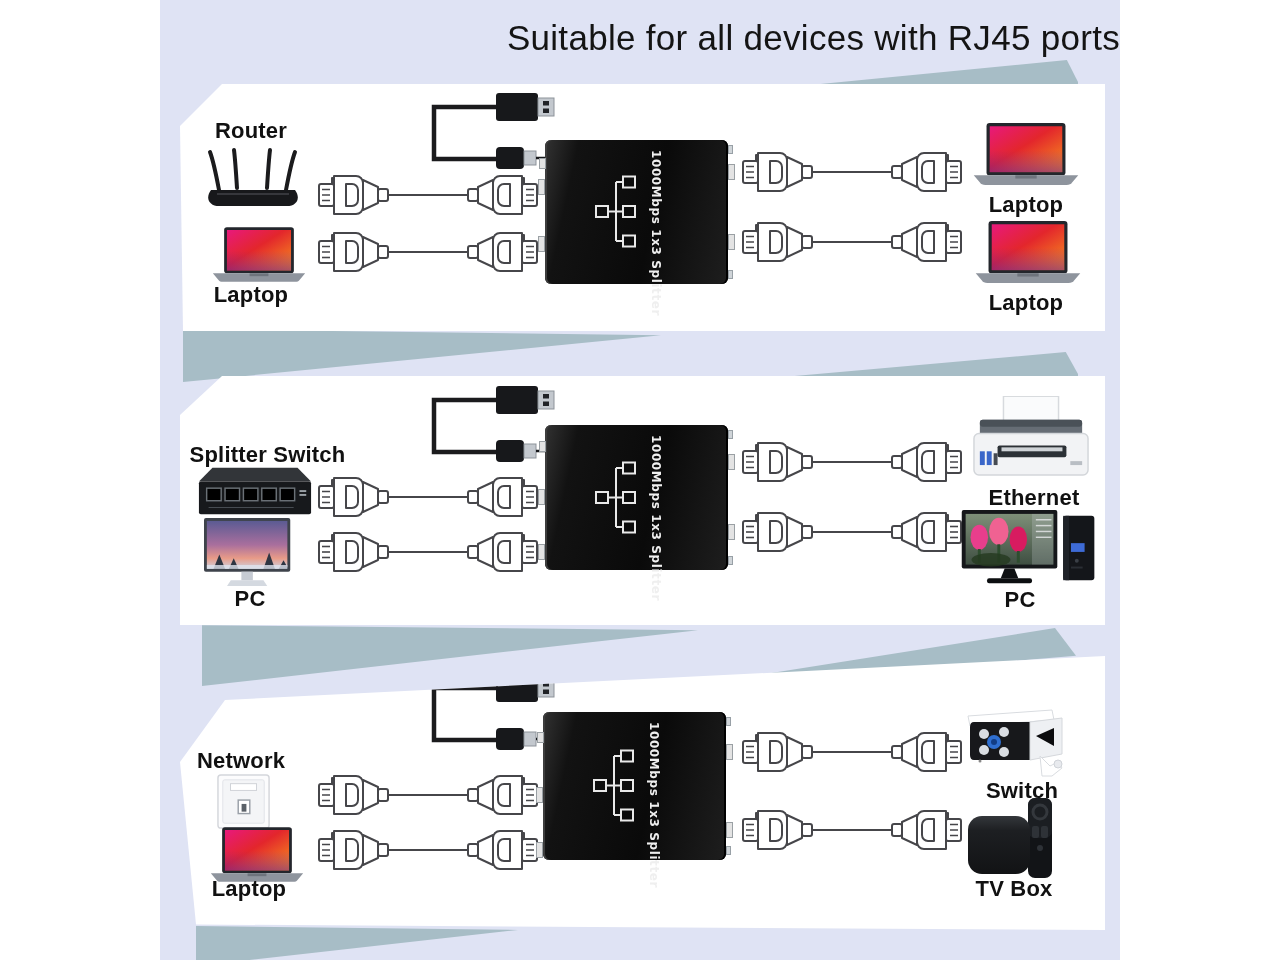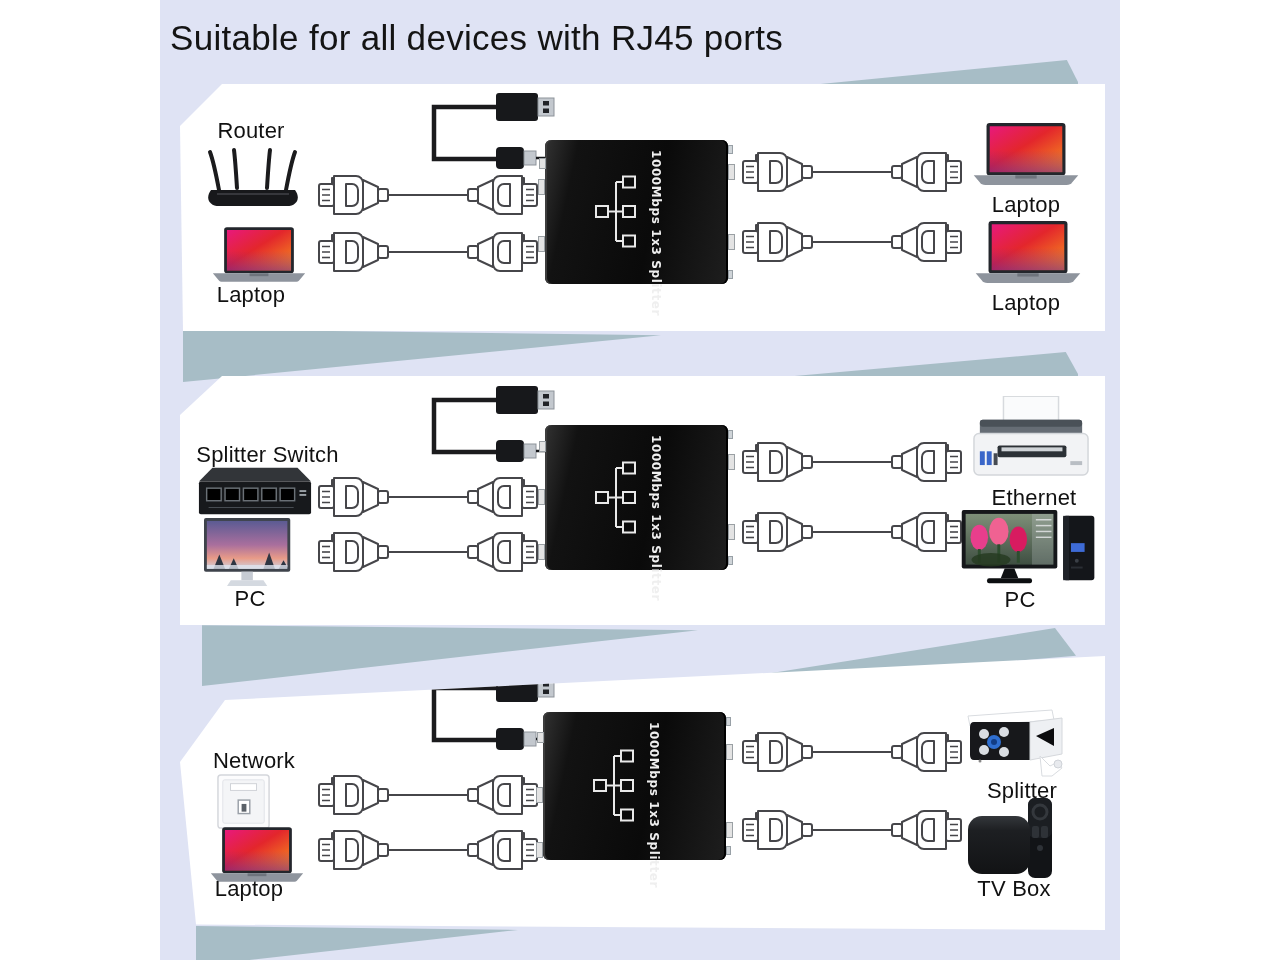--- a/index.html
+++ b/index.html
@@ -1,26 +1,26 @@
 <!DOCTYPE html>
 <html><head>
 <meta charset="utf-8">
 <style>
   html,body{margin:0;padding:0;background:#fff;}
   .canvas{position:relative;width:1280px;height:960px;overflow:hidden;background:#fff;
           font-family:"Liberation Sans",sans-serif;}
   .backdrop{position:absolute;left:160px;top:0;width:960px;height:960px;background:#dfe3f4;}
-  .title{position:absolute;left:160px;top:18px;width:960px;text-align:left;
-         font-size:35px;font-weight:400;color:#141414;letter-spacing:0.3px;margin-left:10px;}
+  .title{position:absolute;left:160px;top:18px;width:960px;text-align:right;
+         font-size:35px;font-weight:400;color:#141414;letter-spacing:0.3px;}
   .wedge{position:absolute;background:#a7bdc6;}
   .panel{position:absolute;left:180px;width:925px;background:#fff;}
   #panel-1{top:84px;height:247px;clip-path:polygon(42px 0,100% 0,100% 100%,3px 100%,0 42px);}
   #panel-2{top:376px;height:249px;clip-path:polygon(42px 0,100% 0,100% 100%,0 100%,0 39px);}
   #panel-3{top:656px;height:274px;clip-path:polygon(45px 44px,100% 0,100% 100%,16px 98%,0 106px);}
-  .lbl{position:absolute;font-weight:normal;font-size:22px;color:#111;text-align:center;
+  .lbl{position:absolute;font-weight:bold;font-size:22px;color:#111;text-align:center;
        letter-spacing:0.2px;white-space:nowrap;}
   .dev,.cable,.usb{position:absolute;}
   .splitter{position:absolute;width:183px;border-radius:6px;
             background:linear-gradient(102deg,#323232 0%,#121212 16%,#0a0a0a 58%,#1e1e1e 100%);
             box-shadow:inset 2px 0 0 #3d3d3d, inset -2px 0 0 #000;}
   .sp-glyph{position:absolute;left:50px;top:50%;transform:translateY(-50%);width:46px;height:78px;}
   .sp-text{position:absolute;left:104px;top:10px;height:calc(100% - 20px);
            writing-mode:vertical-rl;font-size:12px;font-weight:bold;color:#efefef;
            letter-spacing:0.6px;font-family:"DejaVu Sans",sans-serif;white-space:nowrap;}
   .ptab{position:absolute;width:7px;height:16px;background:#e3e3e3;border:1px solid #9aa0a4;box-sizing:border-box;}
@@ -341,21 +341,21 @@
         <use href="#sym-printer"></use>
       </svg>
     <div class="lbl" style="left:794px;top:109px;width:120px;">Ethernet</div>
     <svg class="dev" style="left:780px;top:134px;" width="140" height="78">
         <use href="#sym-tulippc"></use>
       </svg>
     <div class="lbl" style="left:780px;top:211px;width:120px;">PC</div>
   </div>
 
   <div class="panel" id="panel-3">
-    <div class="lbl" style="left:14px;top:92px;width:120px;">Network</div>
+    <div class="lbl" style="left:1px;top:92px;width:120px;">Network</div>
     <svg class="dev" style="left:37px;top:118px;" width="54" height="56">
         <use href="#sym-walljack"></use>
       </svg>
     <svg class="dev" style="left:28px;top:170px;" width="98" height="57">
         <use href="#sym-laptop"></use>
       </svg>
     <div class="lbl" style="left:14px;top:220px;width:110px;">Laptop</div>
 
     <svg class="cable" style="left:138px;top:111px;" width="220" height="56">
         <use href="#sym-cable"></use>
@@ -384,19 +384,19 @@
     <svg class="cable" style="left:562px;top:68px;" width="220" height="56">
         <use href="#sym-cable"></use>
       </svg>
     <svg class="cable" style="left:562px;top:146px;" width="220" height="56">
         <use href="#sym-cable"></use>
       </svg>
 
     <svg class="dev" style="left:786px;top:48px;" width="104" height="78">
         <use href="#sym-camera"></use>
       </svg>
-    <div class="lbl" style="left:782px;top:122px;width:120px;">Splitter</div>
+    <div class="lbl" style="left:782px;top:122px;width:120px;">Switch</div>
     <svg class="dev" style="left:788px;top:142px;" width="96" height="86">
         <use href="#sym-tvbox"></use>
       </svg>
     <div class="lbl" style="left:774px;top:220px;width:120px;">TV Box</div>
   </div>
 </div>
 
 </body></html>

